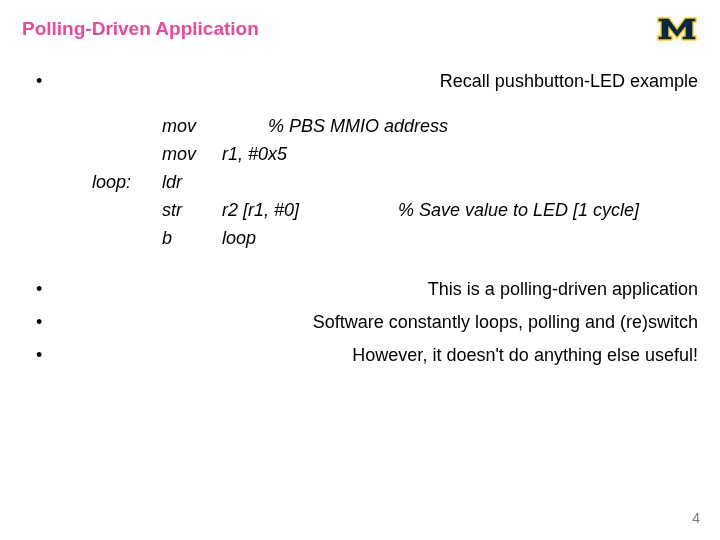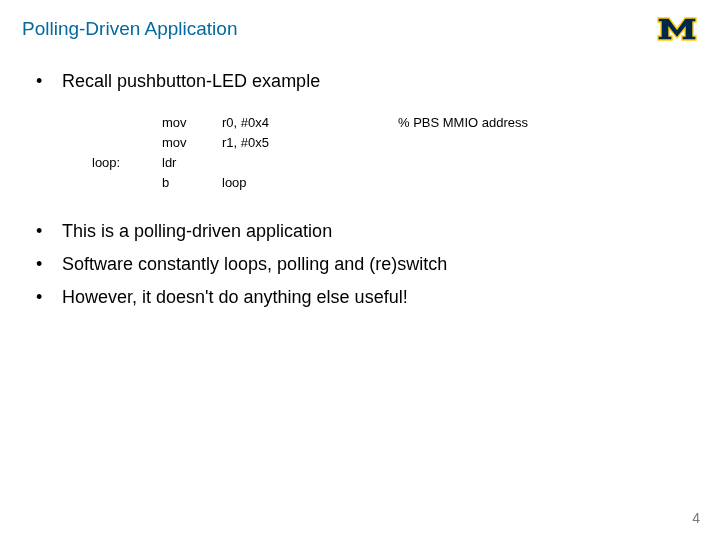--- a/index.html
+++ b/index.html
@@ -14,23 +14,23 @@
     overflow: hidden;
   }
   .slide {
     width: 720px;
     height: 540px;
     position: relative;
     box-sizing: border-box;
     padding: 18px 22px 18px 22px;
   }
   .title {
-    font-weight: normal;
+    font-weight: bold;
     font-size: 19px;
-    color: #0369a1;
+    color: #ec4899;
     margin-bottom: 28px;
   }
   .logo {
     position: absolute;
     top: 14px;
     right: 22px;
   }
   .bullets {
     font-size: 18px;
     line-height: 1.5;
@@ -43,25 +43,27 @@
   .bullet-dot {
     width: 26px;
     flex: 0 0 26px;
     text-align: left;
     padding-left: 14px;
     font-size: 18px;
     line-height: 1.5;
   }
   .bullet-text {
     flex: 1;
+    text-align: right;
   }
   .code-block {
     margin: 18px 0 24px 70px;
-    font-size: 13px;
+    font-size: 18px;
     line-height: 1.55;
+    font-style: italic;
   }
   .code-row {
     display: flex;
   }
   .col-label   { width: 70px;  flex: 0 0 70px; }
   .col-op      { width: 60px;  flex: 0 0 60px; }
   .col-args    { width: 130px; flex: 0 0 130px; }
   .col-comment { flex: 1; margin-left: 46px; }
   .page-num {
     position: absolute;
@@ -90,31 +92,36 @@
     <div class="bullet-row">
       <div class="bullet-dot">•</div>
       <div class="bullet-text">Recall pushbutton-LED example</div>
     </div>
   </div>
 
   <div class="code-block">
     <div class="code-row">
       <div class="col-label"></div>
       <div class="col-op">mov</div>
-      <div class="col-args">r0, #0x4</div>
       <div class="col-comment">% PBS MMIO address</div>
     </div>
     <div class="code-row">
       <div class="col-label"></div>
       <div class="col-op">mov</div>
       <div class="col-args">r1, #0x5</div>
     </div>
     <div class="code-row">
       <div class="col-label">loop:</div>
       <div class="col-op">ldr</div>
+    </div>
+    <div class="code-row">
+      <div class="col-label"></div>
+      <div class="col-op">str</div>
+      <div class="col-args">r2 [r1, #0]</div>
+      <div class="col-comment">% Save value to LED [1 cycle]</div>
     </div>
     <div class="code-row">
       <div class="col-label"></div>
       <div class="col-op">b</div>
       <div class="col-args">loop</div>
     </div>
   </div>
 
   <div class="bullets">
     <div class="bullet-row">

